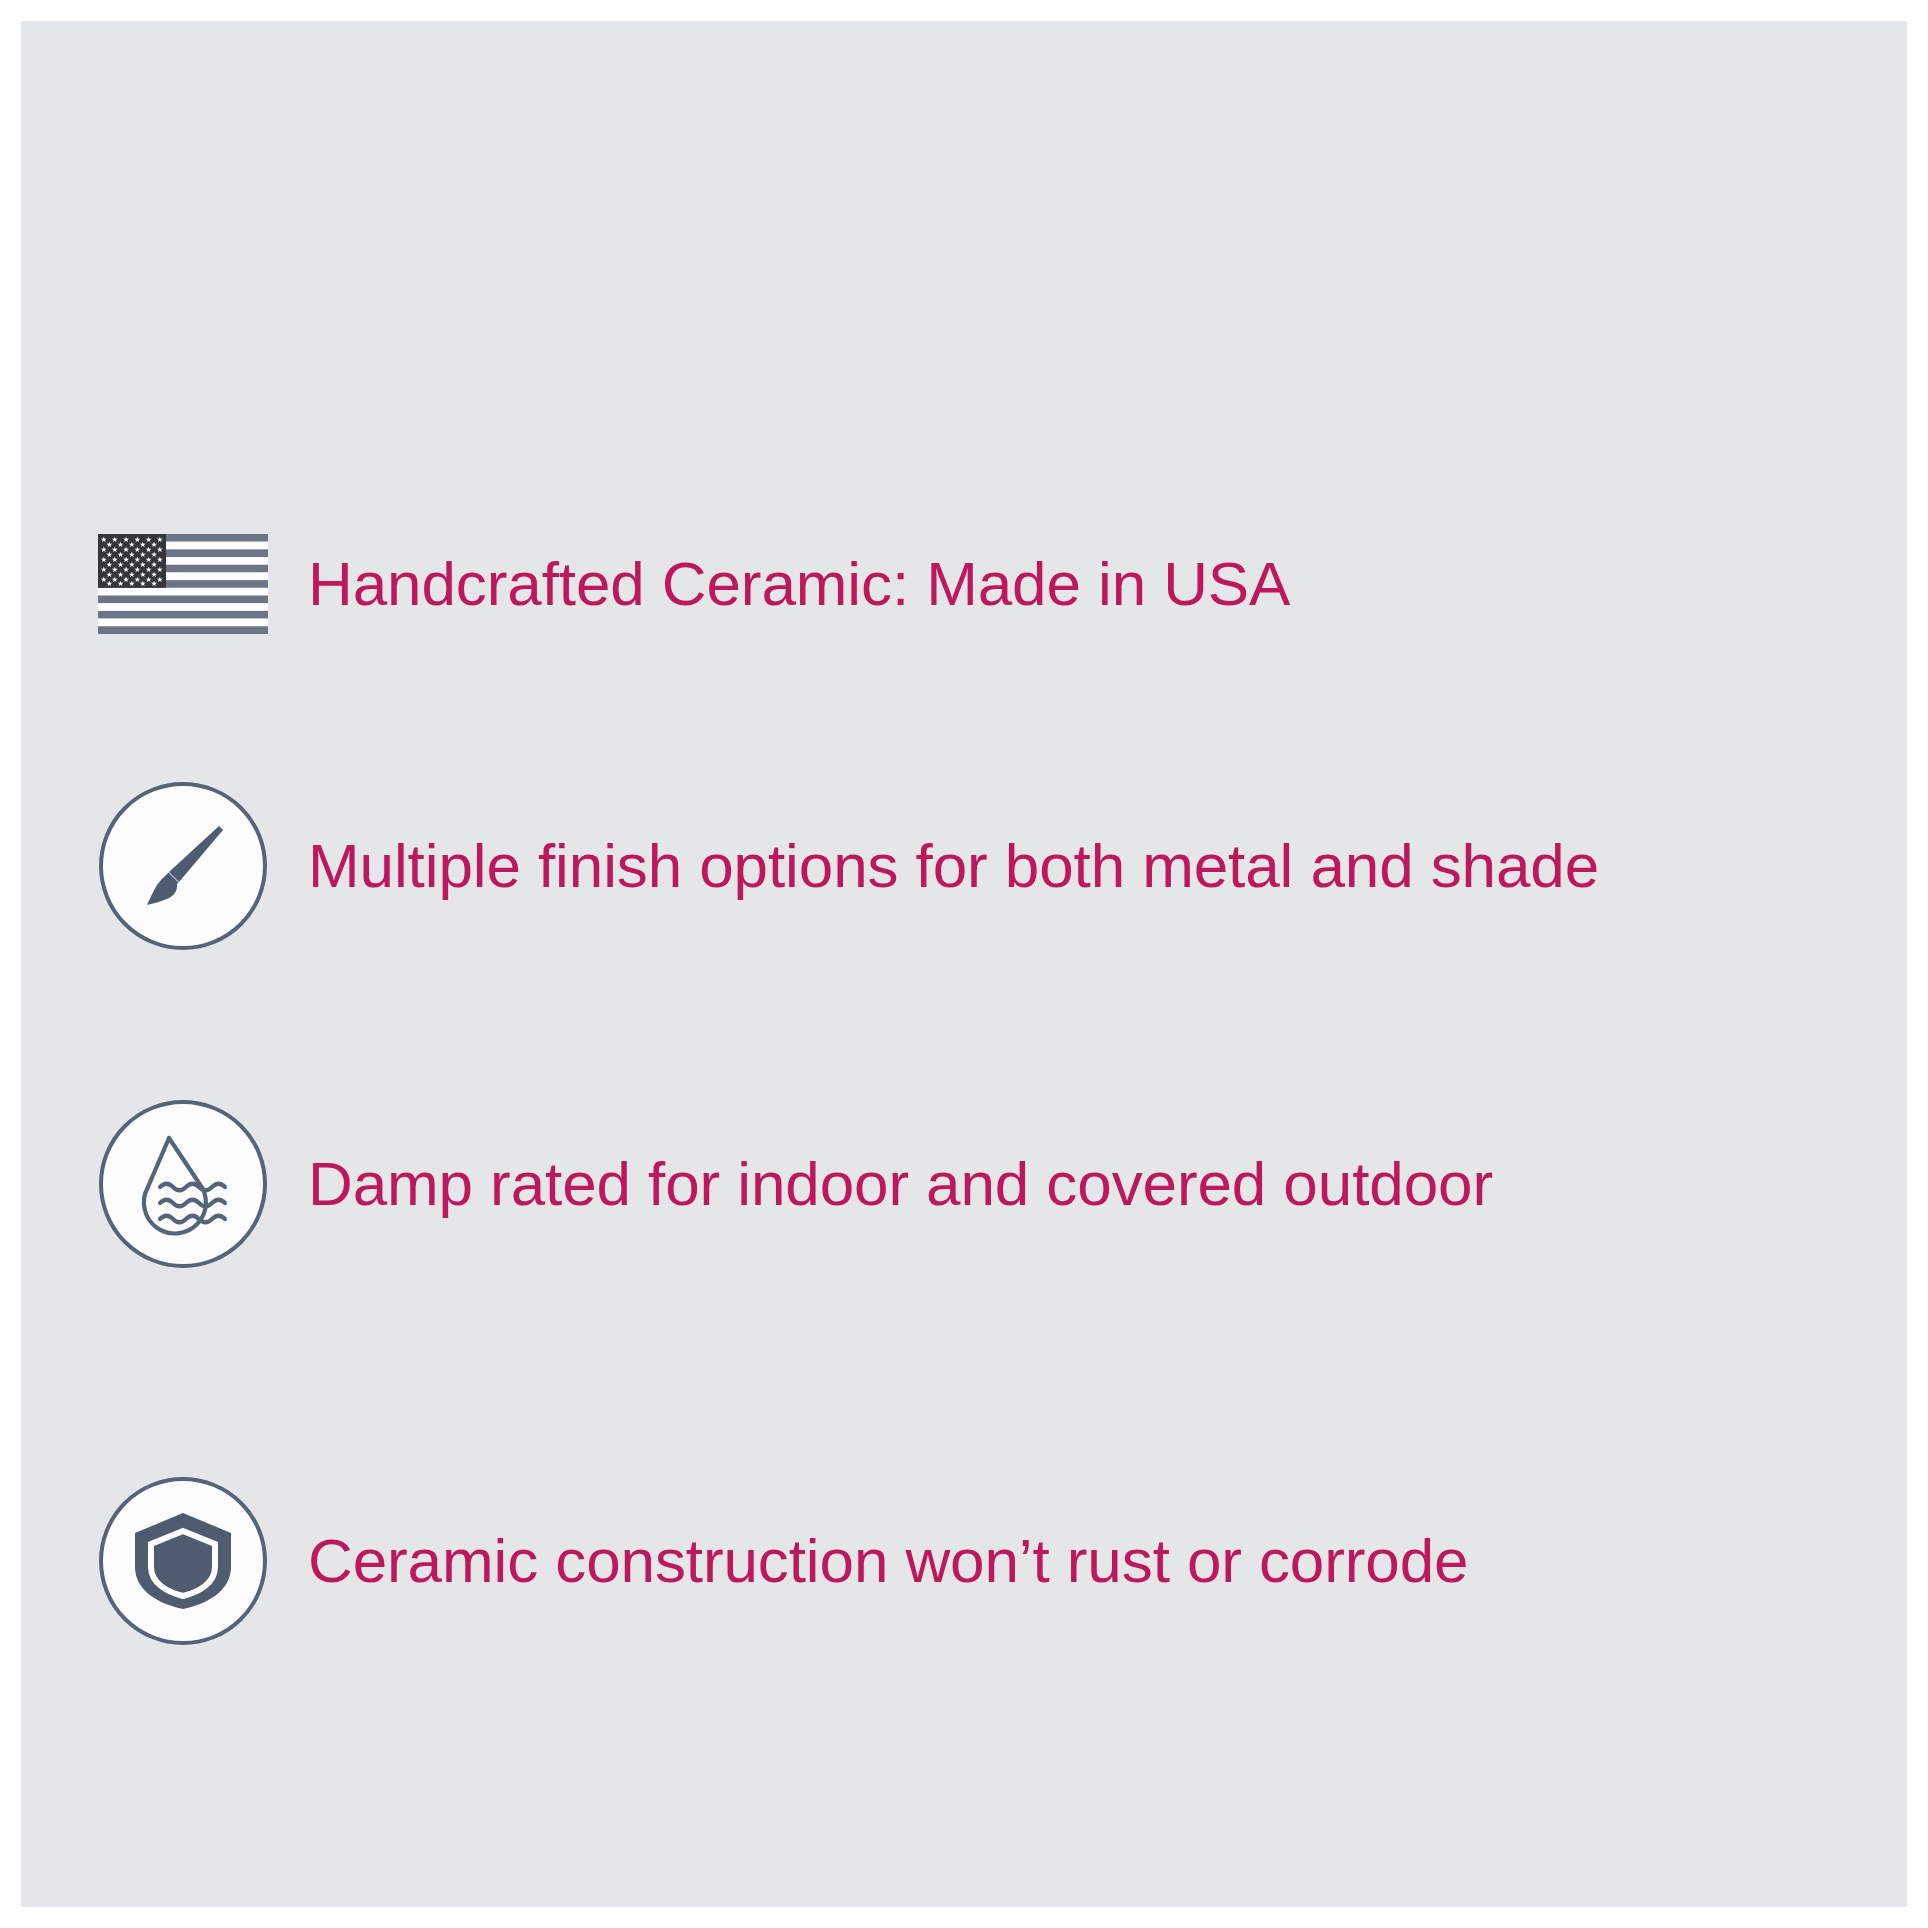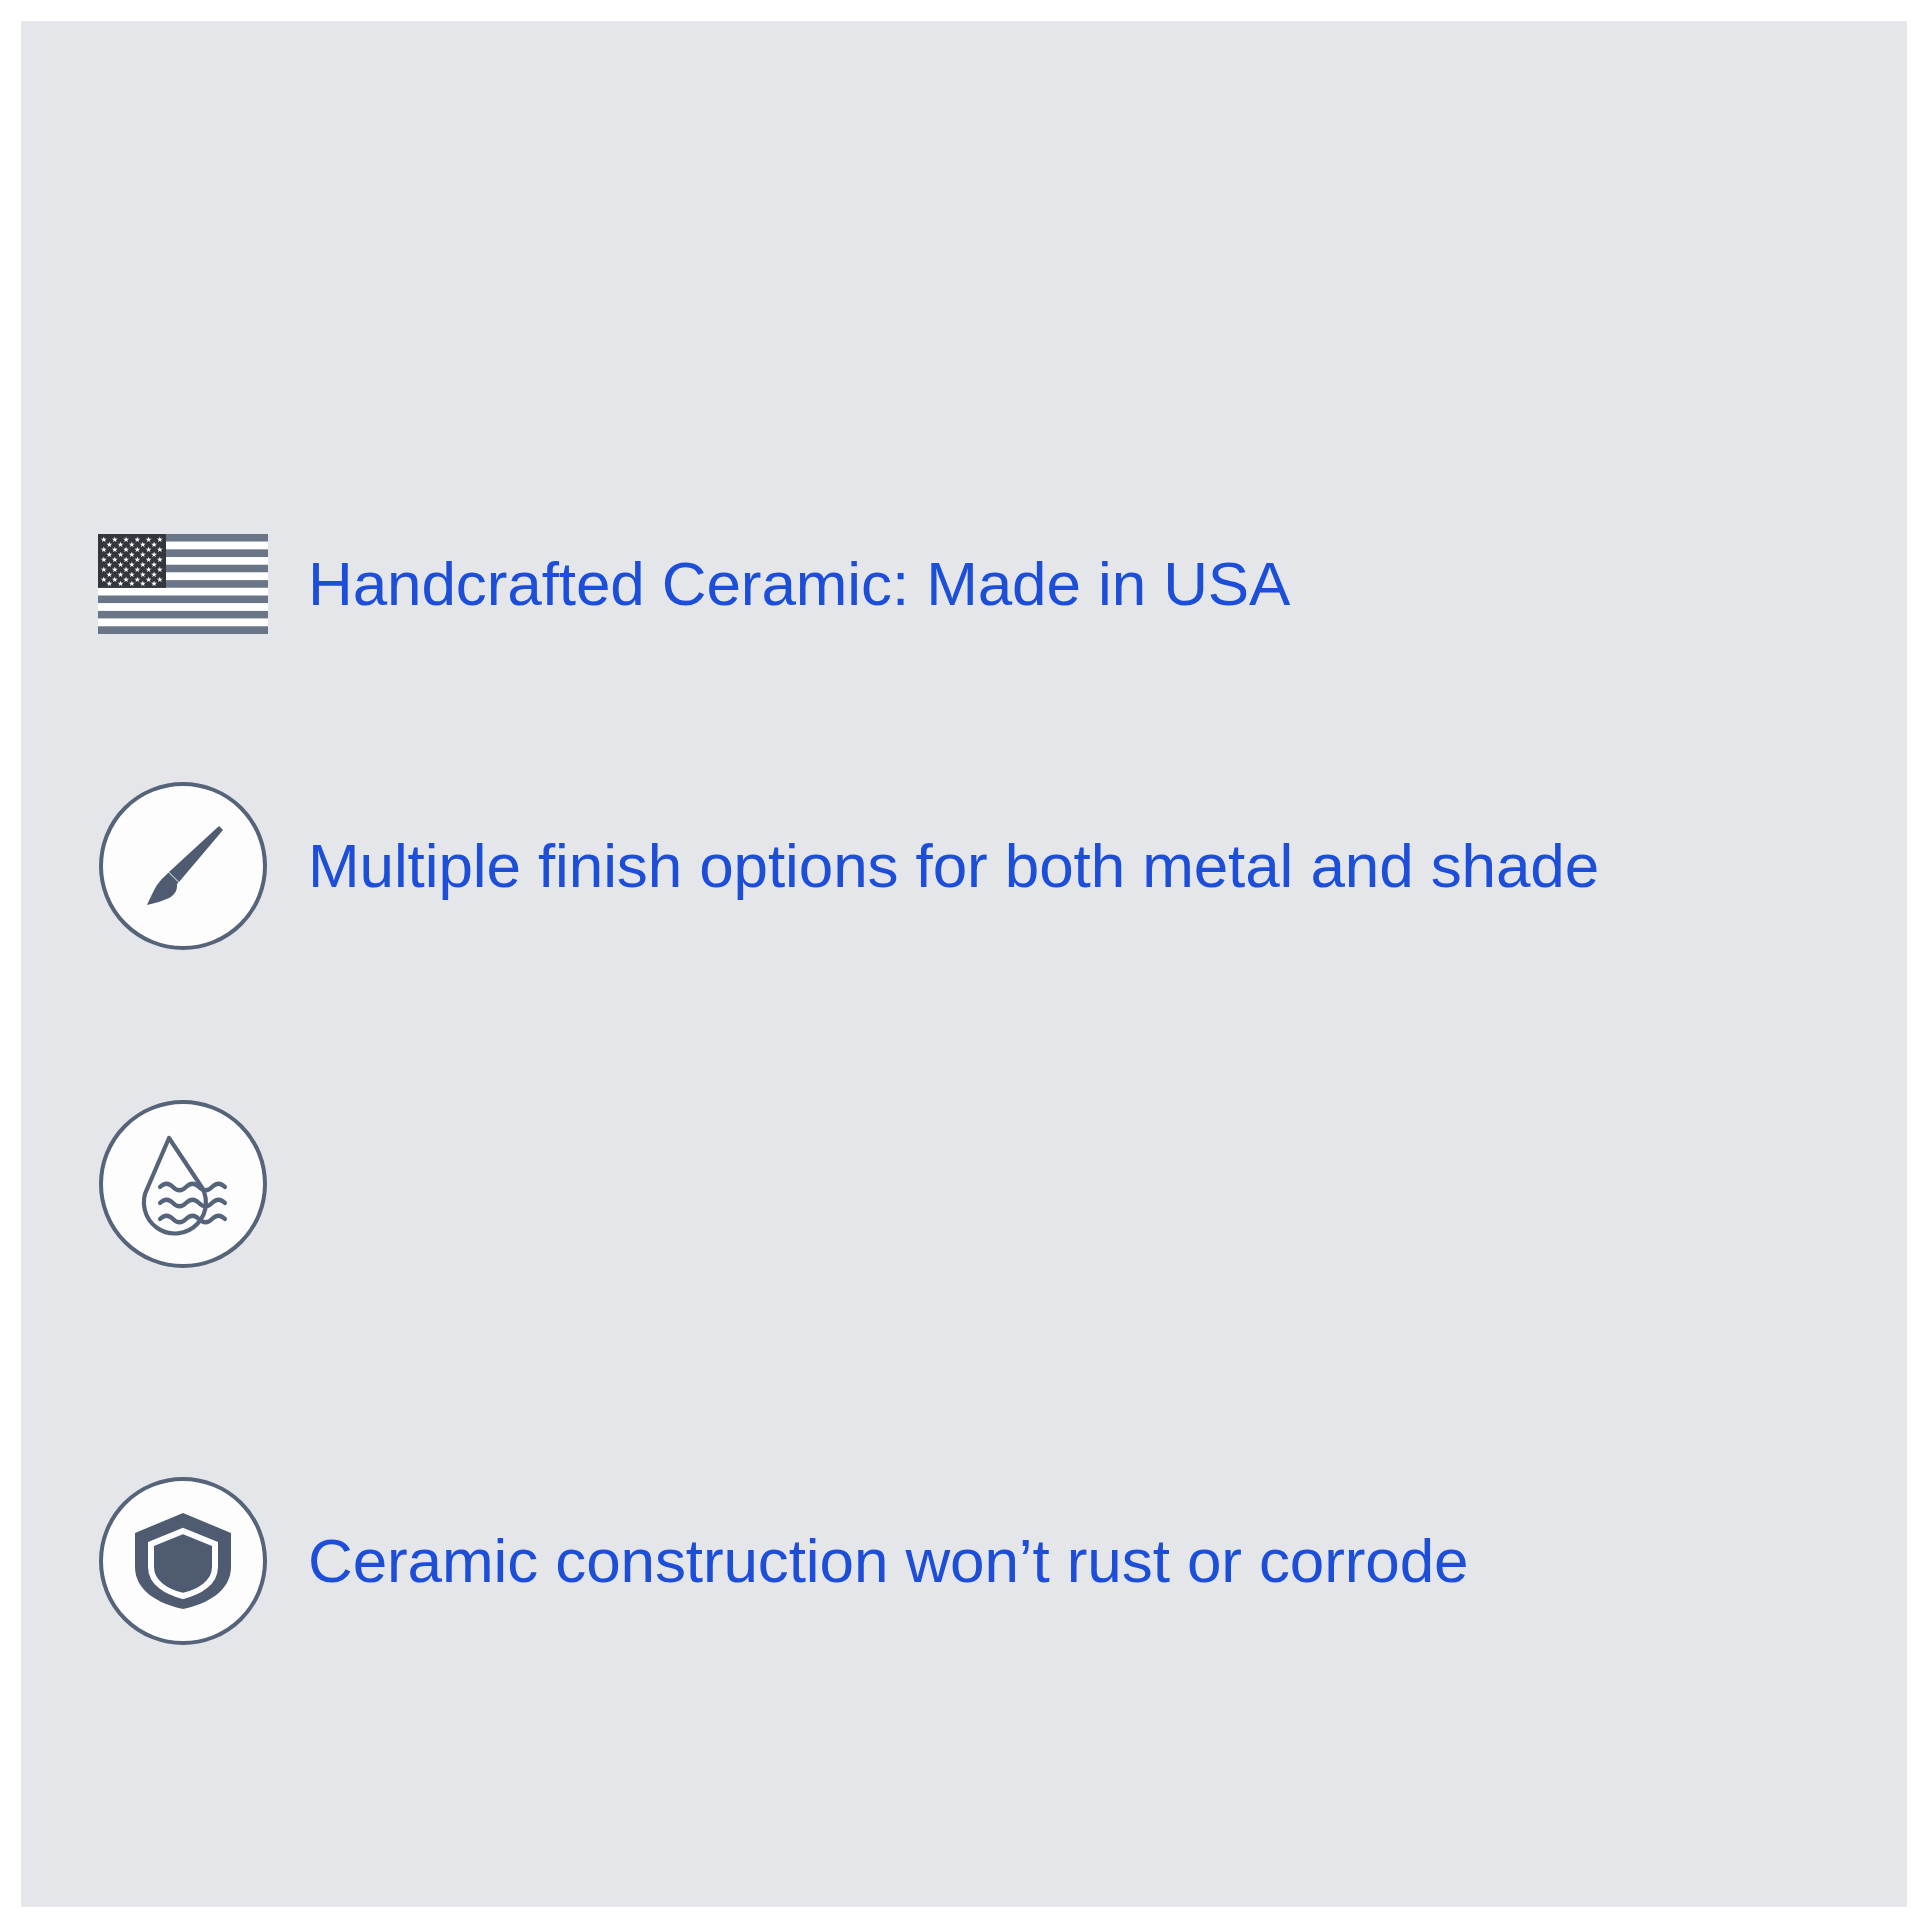--- a/index.html
+++ b/index.html
@@ -62,21 +62,21 @@
     flex: 0 0 190px;
     position: relative;
     display: flex;
     align-items: center;
     justify-content: center;
   }
 
   .feature-label {
     font-size: 62px;
     line-height: 1.08;
-    color: #1d4ed8;
+    color: #be185d;
     letter-spacing: -0.1px;
     white-space: nowrap;
     margin-left: 30px;
     font-weight: 400;
   }
 
   
   .flag-icon {
     width: 170px;
     height: 100px;
@@ -243,20 +243,21 @@
 
                 <path d="M40 8 L70 53 A31 31 0 1 1 18.5 58 Z"></path>
 
                 <path d="M31 57 q6.5 -6.5 13 0 q6.5 6.5 13 0 q6.5 -6.5 13 0 q6.5 6.5 13 0 q6.5 -6.5 13 0"></path>
                 <path d="M31 73 q6.5 -6.5 13 0 q6.5 6.5 13 0 q6.5 -6.5 13 0 q6.5 6.5 13 0 q6.5 -6.5 13 0"></path>
                 <path d="M31 89 q6.5 -6.5 13 0 q6.5 6.5 13 0 q6.5 -6.5 13 0 q6.5 6.5 13 0 q6.5 -6.5 13 0"></path>
               </g>
             </svg>
           </div>
         </div>
+        <div class="feature-label">Damp rated for indoor and covered outdoor</div>
       </div>
 
       <div class="feature-row row-3">
         <div class="icon-slot">
           <div class="circle-badge">
             <svg width="104" height="104" viewBox="0 0 104 104">
 
               <path d="M52 4 L100 24 L100 58 C100 82 76 95 52 100 C28 95 4 82 4 58 L4 24 Z" fill="#4e5b71"></path>
 
               <path d="M52 22 L84 35 L84 58 C84 74 68 83 52 87 C36 83 20 74 20 58 L20 35 Z" fill="none" stroke="#fdfdfd" stroke-width="6"></path>

